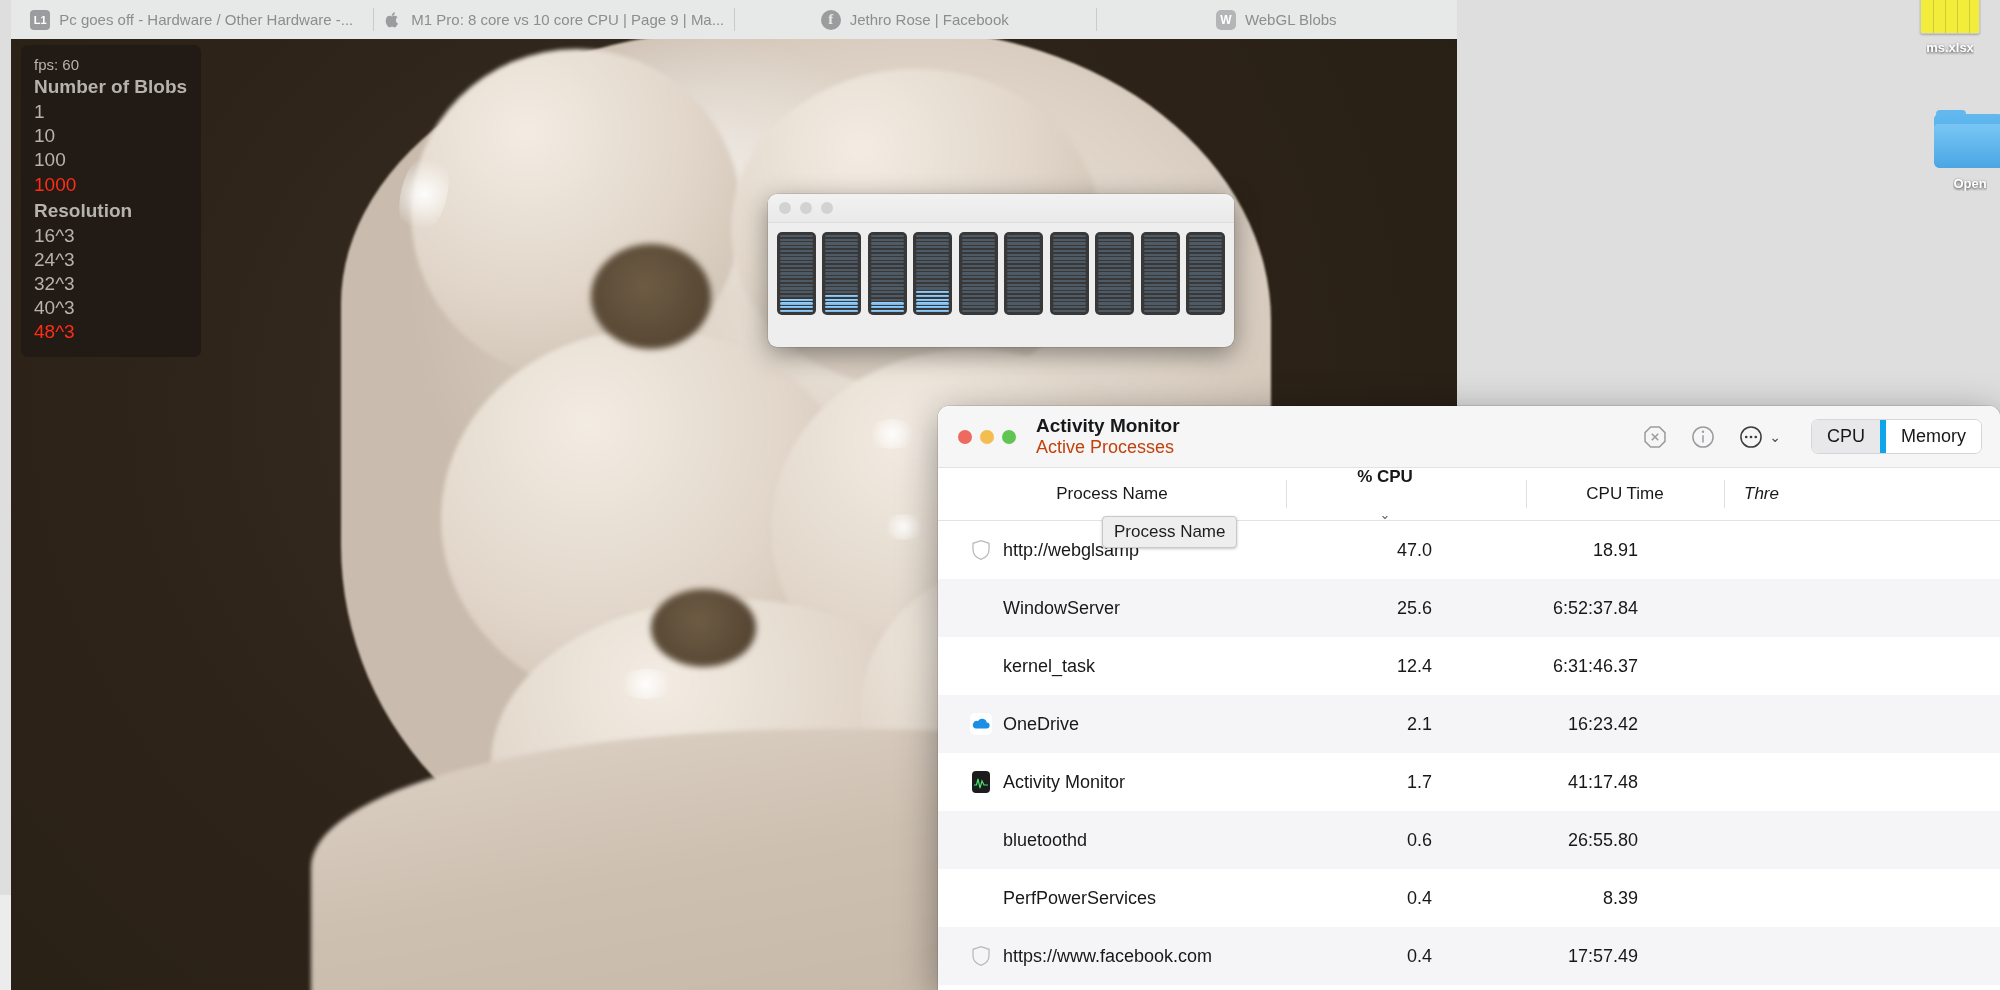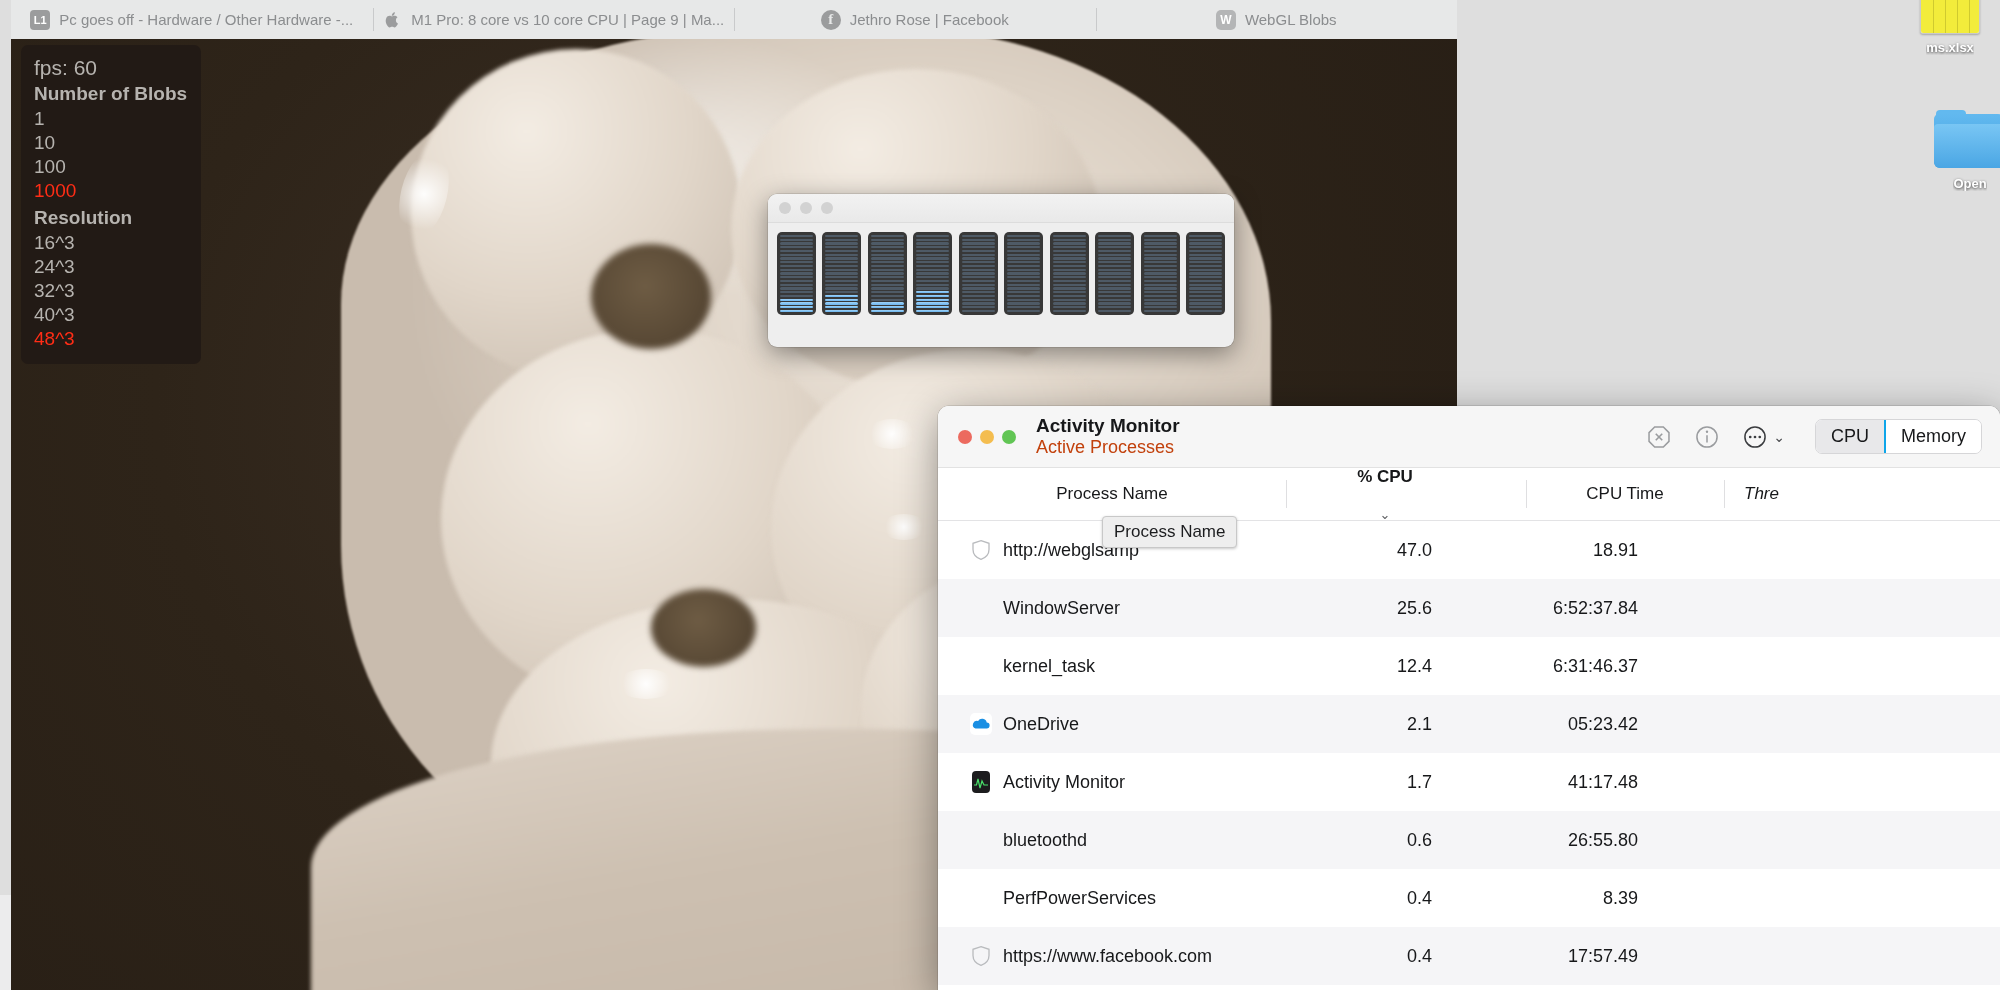--- a/index.html
+++ b/index.html
@@ -103,21 +103,21 @@
   .spec-4{left:605px;top:630px;width:60px;height:30px;}
   .spec-5{left:390px;top:110px;width:46px;height:90px;transform:rotate(14deg);}
 
   
   #gl-overlay{
     position:absolute;left:10px;top:45px;width:180px;
     background:#221a15;border-radius:7px;padding:11px 13px 13px 13px;
     box-sizing:border-box;color:#b6b3af;
     font-family:"Liberation Sans",sans-serif;font-size:19px;line-height:1.16;
   }
-  #gl-overlay .ov-fps{font-size:21px;color:#b6b3af;margin-bottom:2px;}
+  #gl-overlay .ov-fps{font-size:15px;color:#b6b3af;margin-bottom:2px;}
   #gl-overlay .ov-head{font-weight:bold;color:#b6b3af;font-size:19px;margin:3px 0 2px;}
   #gl-overlay .ov-opt{color:#b6b3af;font-size:19px;padding:1px 0;cursor:pointer;}
   #gl-overlay .ov-opt.sel{color:#ff2d16;}
 
   
   #cpu-window{
     position:absolute;left:768px;top:194px;width:466px;height:153px;
     background:#eeeeee;border-radius:9px;
     box-shadow:0 7px 26px rgba(0,0,0,.42), 0 0 0 .5px rgba(0,0,0,.18);
     overflow:hidden;
@@ -161,21 +161,21 @@
   .am-more{display:flex;align-items:center;gap:5px;color:#3a3c3f;}
   .am-chev{font-size:14px;color:#4a4c4f;}
   .am-seg{
     display:flex;margin-left:8px;border:1px solid #d6d6d8;border-radius:7px;overflow:hidden;
     background:#fff;
   }
   .am-seg-btn{
     padding:6px 15px;font-size:18px;color:#17181a;background:#fff;white-space:nowrap;
   }
   .am-seg-btn.active{background:#e8e8ea;}
-  .am-seg-btn + .am-seg-btn{border-left:2px solid #0ea5e9;}
+  .am-seg-btn + .am-seg-btn{border-left:6px solid #0ea5e9;}
 
   
   #am-colhead{
     height:52px;display:flex;align-items:center;background:#fff;
     border-bottom:1px solid #e3e3e5;font-size:17px;color:#17181a;
   }
   #am-colhead .ch{
     display:flex;align-items:center;justify-content:center;height:100%;position:relative;
   }
   #am-colhead .ch + .ch::before{
@@ -656,21 +656,21 @@
         <div class="cell-name">
           <span class="picon">
             <svg viewBox="0 0 24 24">
               <rect x="1" y="1" width="22" height="22" rx="5" fill="#fff"></rect>
               <path d="M6.5 16.5h11a3 3 0 0 0 .2-6 4.6 4.6 0 0 0-8.6-1.4 3.3 3.3 0 0 0-2.6 7.4z" fill="#1a8fe3"></path>
             </svg>
           </span>
           <span class="pname">OneDrive</span>
         </div>
         <div class="cell-cpu">2.1</div>
-        <div class="cell-time">05:23.42</div>
+        <div class="cell-time">16:23.42</div>
         <div class="cell-thr"></div>
       </div>
       <div class="am-row">
         <div class="cell-name">
           <span class="picon">
             <svg viewBox="0 0 24 24">
               <rect x="3" y="1" width="18" height="22" rx="4" fill="#1c1c1e"></rect>
               <polyline points="5,15 7.5,15 9,9 11,18 13,11 15,15 19,15" fill="none" stroke="#49e06a" stroke-width="1.2"></polyline>
             </svg>
           </span>

